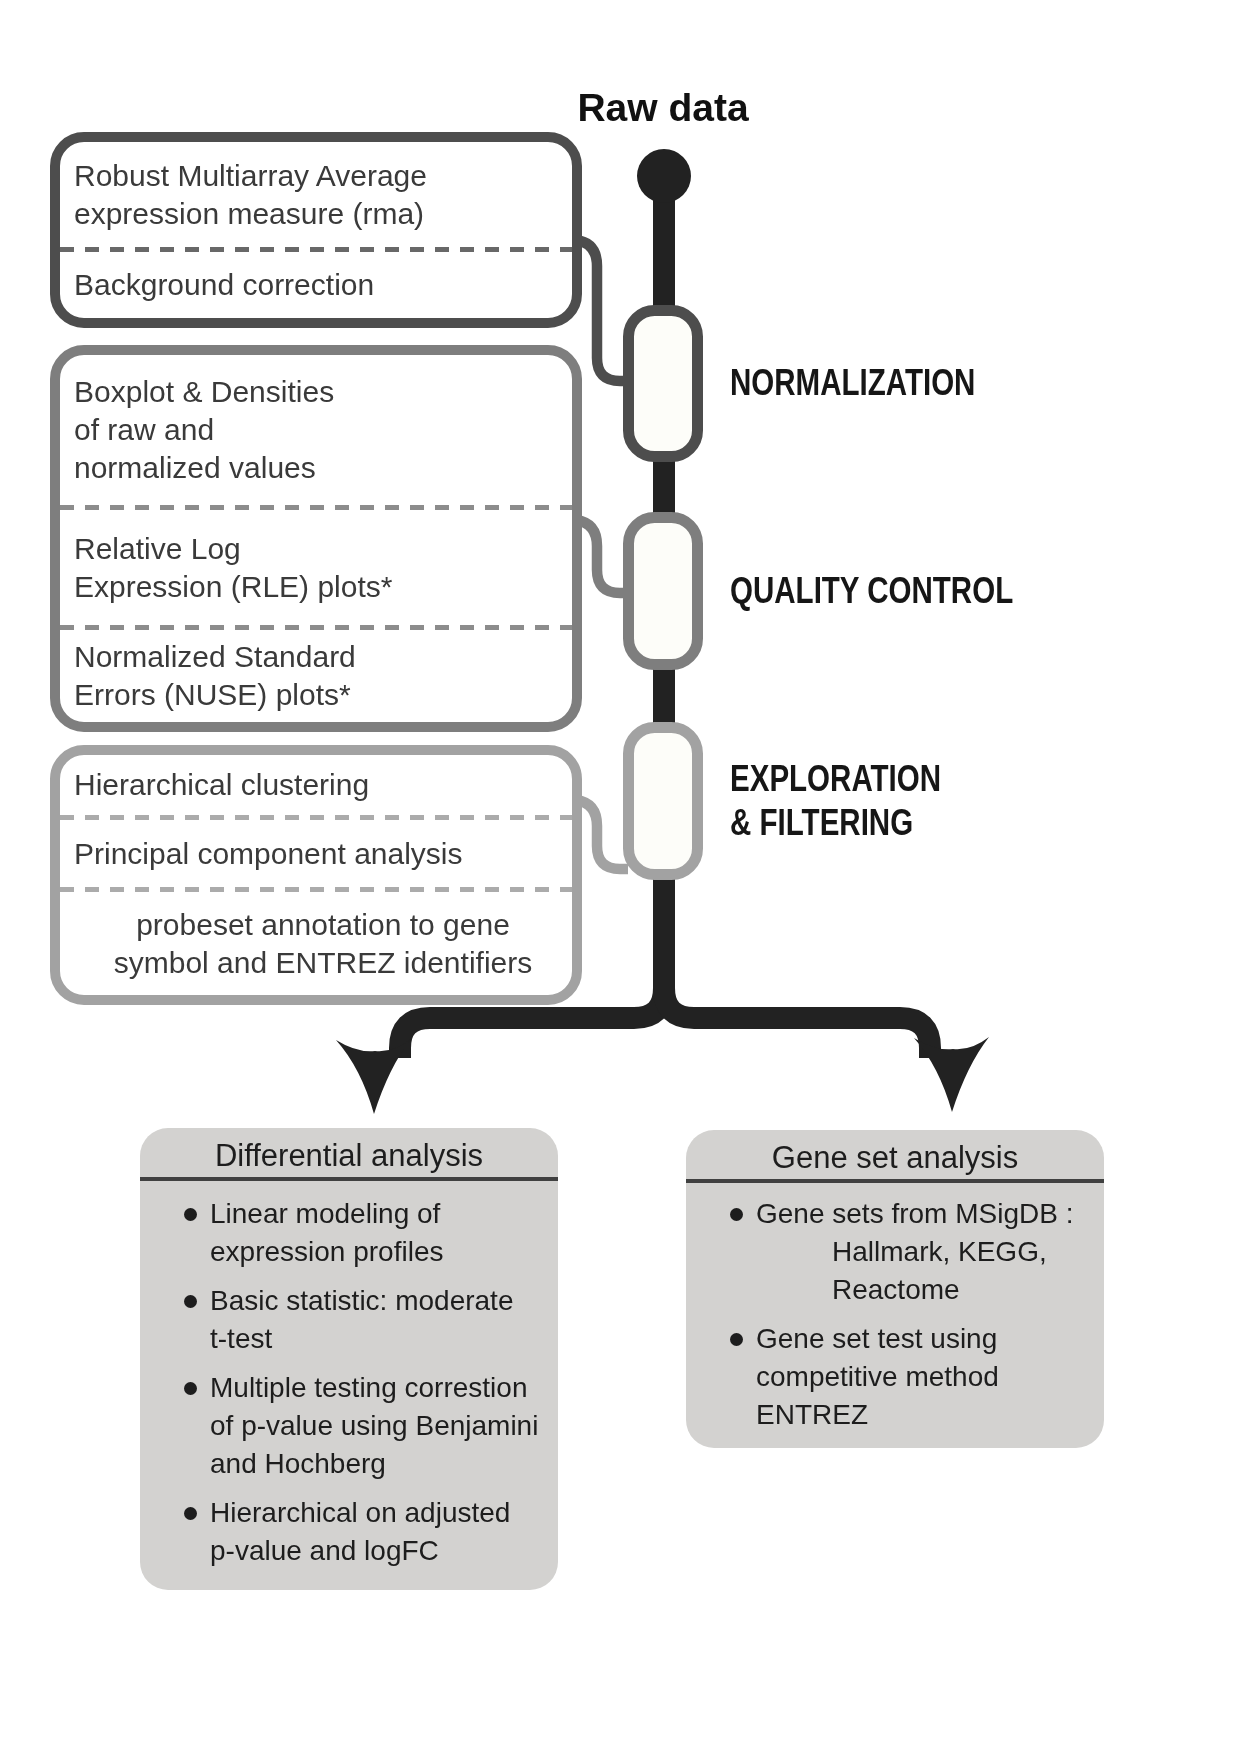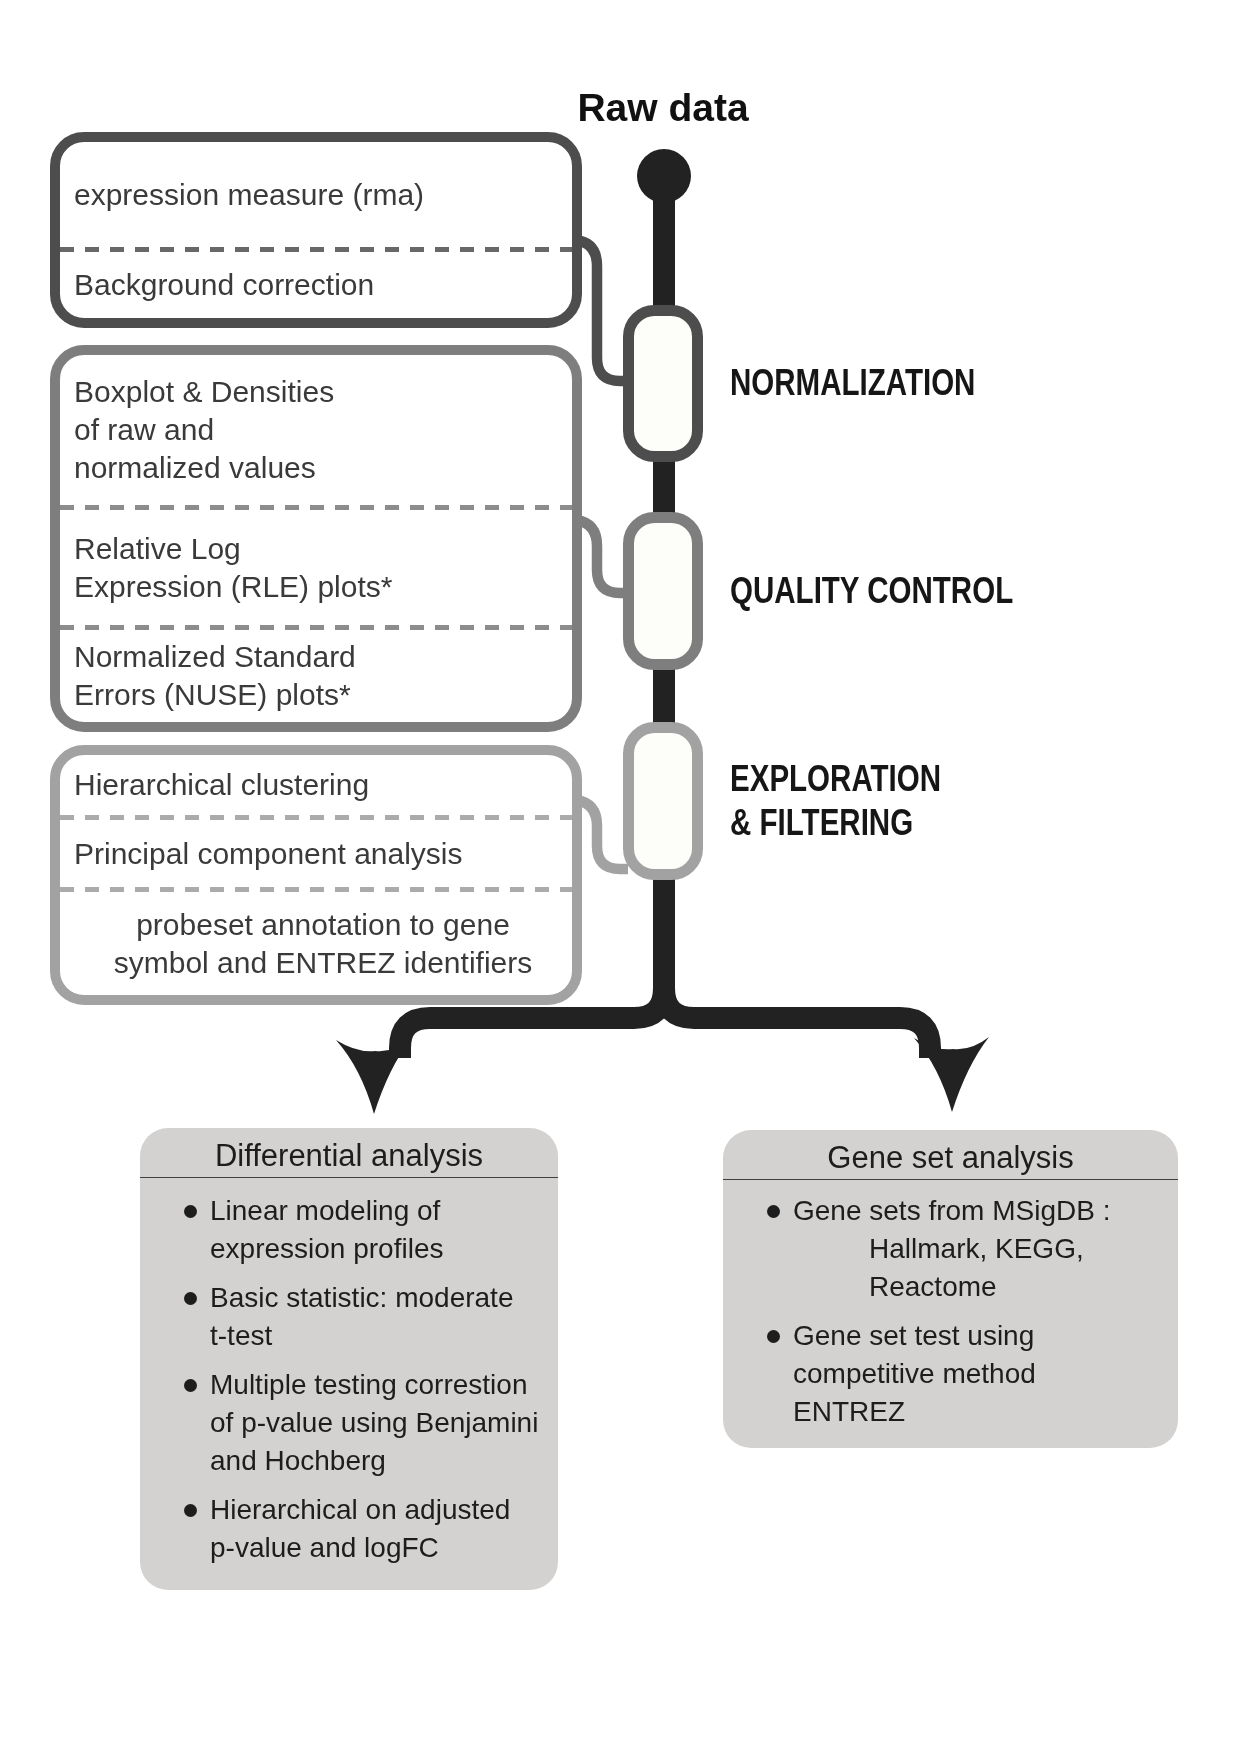--- a/index.html
+++ b/index.html
@@ -33,21 +33,21 @@
     position:absolute;left:730px;font-weight:bold;font-size:36px;line-height:44px;
     color:#161616;transform:scaleX(0.82);transform-origin:0 50%;white-space:nowrap;z-index:3;
   }
 
   .abox{
     position:absolute;background:#d3d2d0;border-radius:28px;box-sizing:border-box;
     color:#1d1d1d;z-index:2;
   }
   .abox .ttl{
     height:49px;line-height:56px;text-align:center;font-size:31px;
-    border-bottom:1px solid #404040;white-space:nowrap;
+    border-bottom:4px solid #404040;white-space:nowrap;
   }
   .abox ul{margin:14px 0 0 12px;padding:0 0 0 58px;list-style:none;}
   .abox li{position:relative;font-size:28px;line-height:38px;margin-bottom:11px;}
   .abox li::before{
     content:"";position:absolute;left:-26px;top:13px;width:13px;height:13px;
     border-radius:50%;background:#1d1d1d;
   }
   .line{white-space:nowrap;}
   .indent{padding-left:76px;}
 </style>
@@ -66,20 +66,21 @@
   <path d="M576 800 Q597 803 597 826 L597 846 Q597 869 620 869 L628 869" stroke="#a2a2a2" stroke-width="10.5" fill="none"></path>
   <rect x="628.5" y="310.5" width="69" height="146" rx="26" fill="#fdfdf9" stroke="#4d4d4d" stroke-width="11"></rect>
   <rect x="628.5" y="517.5" width="69" height="147" rx="26" fill="#fdfdf9" stroke="#7e7e7e" stroke-width="11"></rect>
   <rect x="628.5" y="727.5" width="69" height="147" rx="26" fill="#fdfdf9" stroke="#a2a2a2" stroke-width="11"></rect>
 </svg>
 
 <div class="raw-label">Raw data</div>
 
 <div class="mbox b1" style="top:132px;height:196px;">
   <div class="sec" style="height:105px;">
+    <div class="tline">Robust Multiarray Average</div>
     <div class="tline">expression measure (rma)</div>
   </div>
   <div class="dash"></div>
   <div class="sec" style="height:66px;">
     <div class="tline">Background correction</div>
   </div>
 </div>
 
 <div class="mbox b2" style="top:345px;height:387px;">
   <div class="sec" style="height:150px;">
@@ -141,21 +142,21 @@
       <div class="line">of p-value using Benjamini</div>
       <div class="line">and Hochberg</div>
     </li>
     <li>
       <div class="line">Hierarchical on adjusted</div>
       <div class="line">p-value and logFC</div>
     </li>
   </ul>
 </div>
 
-<div class="abox" style="left:723px;top:1130px;width:455px;height:318px;">
+<div class="abox" style="left:686px;top:1130px;width:418px;height:318px;">
   <div class="ttl">Gene set analysis</div>
   <ul style="margin-top:12px;">
     <li>
       <div class="line">Gene sets from MSigDB :</div>
       <div class="line indent">Hallmark, KEGG,</div>
       <div class="line indent">Reactome</div>
     </li>
     <li>
       <div class="line">Gene set test using</div>
       <div class="line">competitive method</div>

